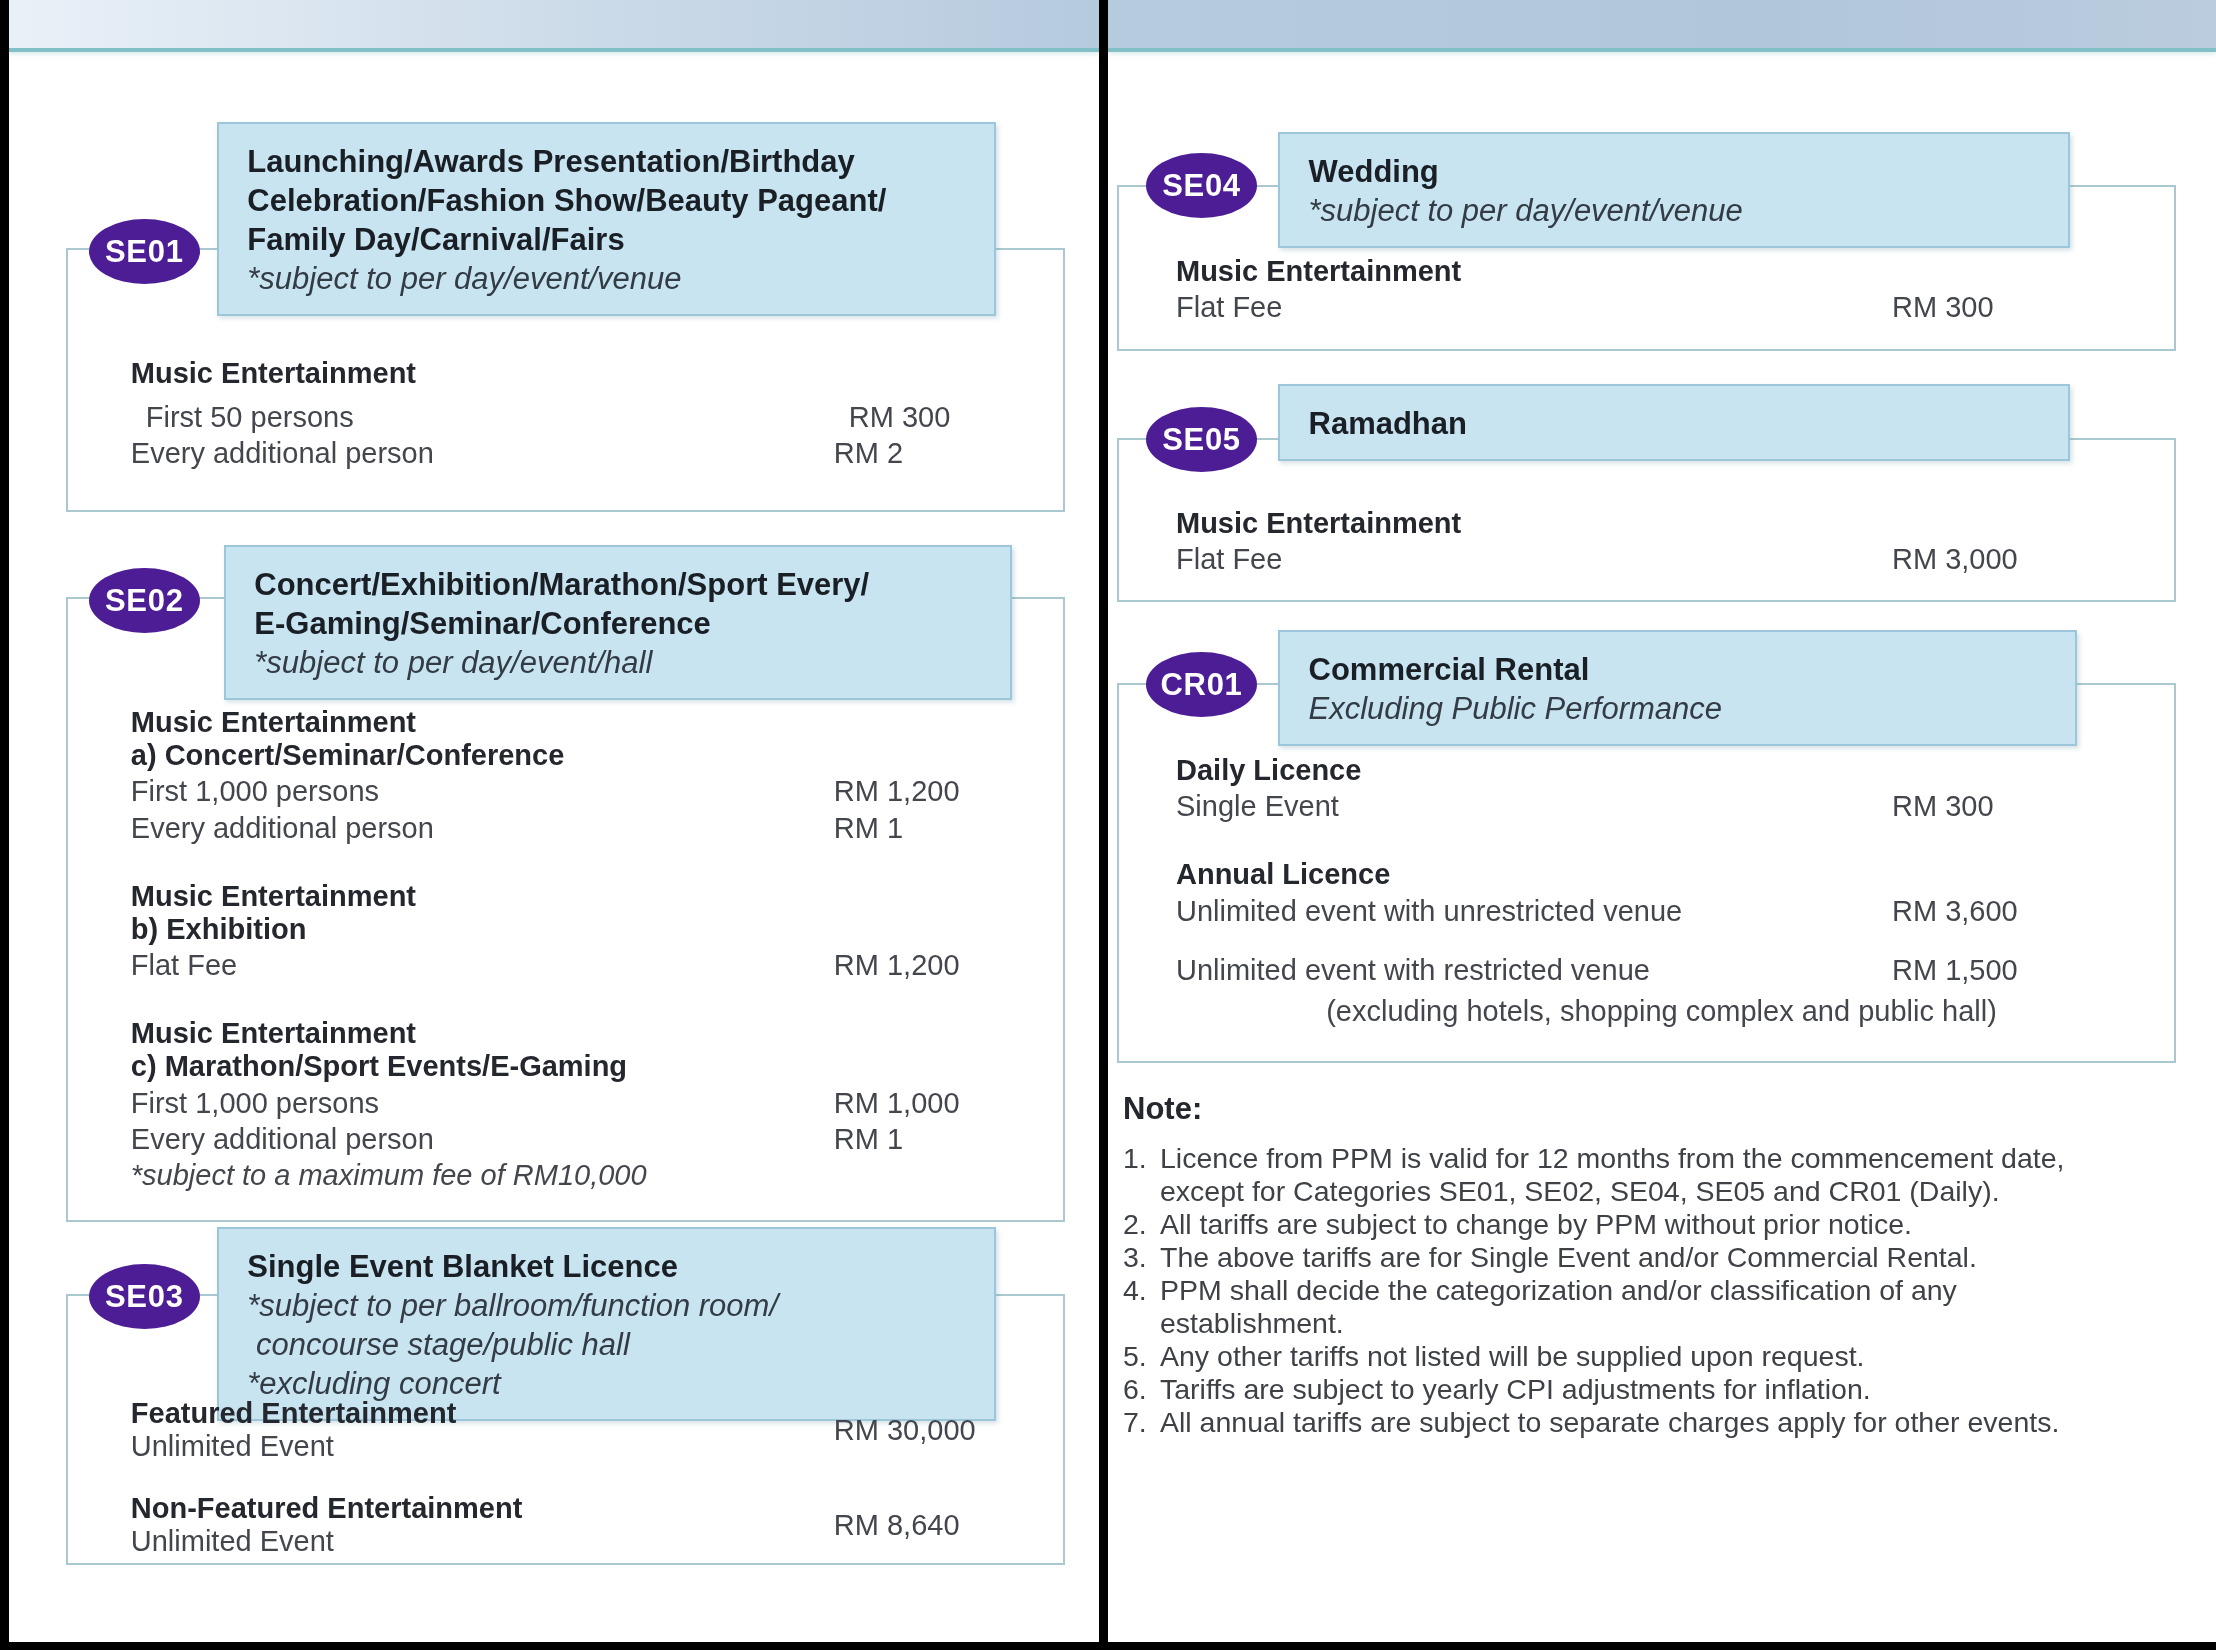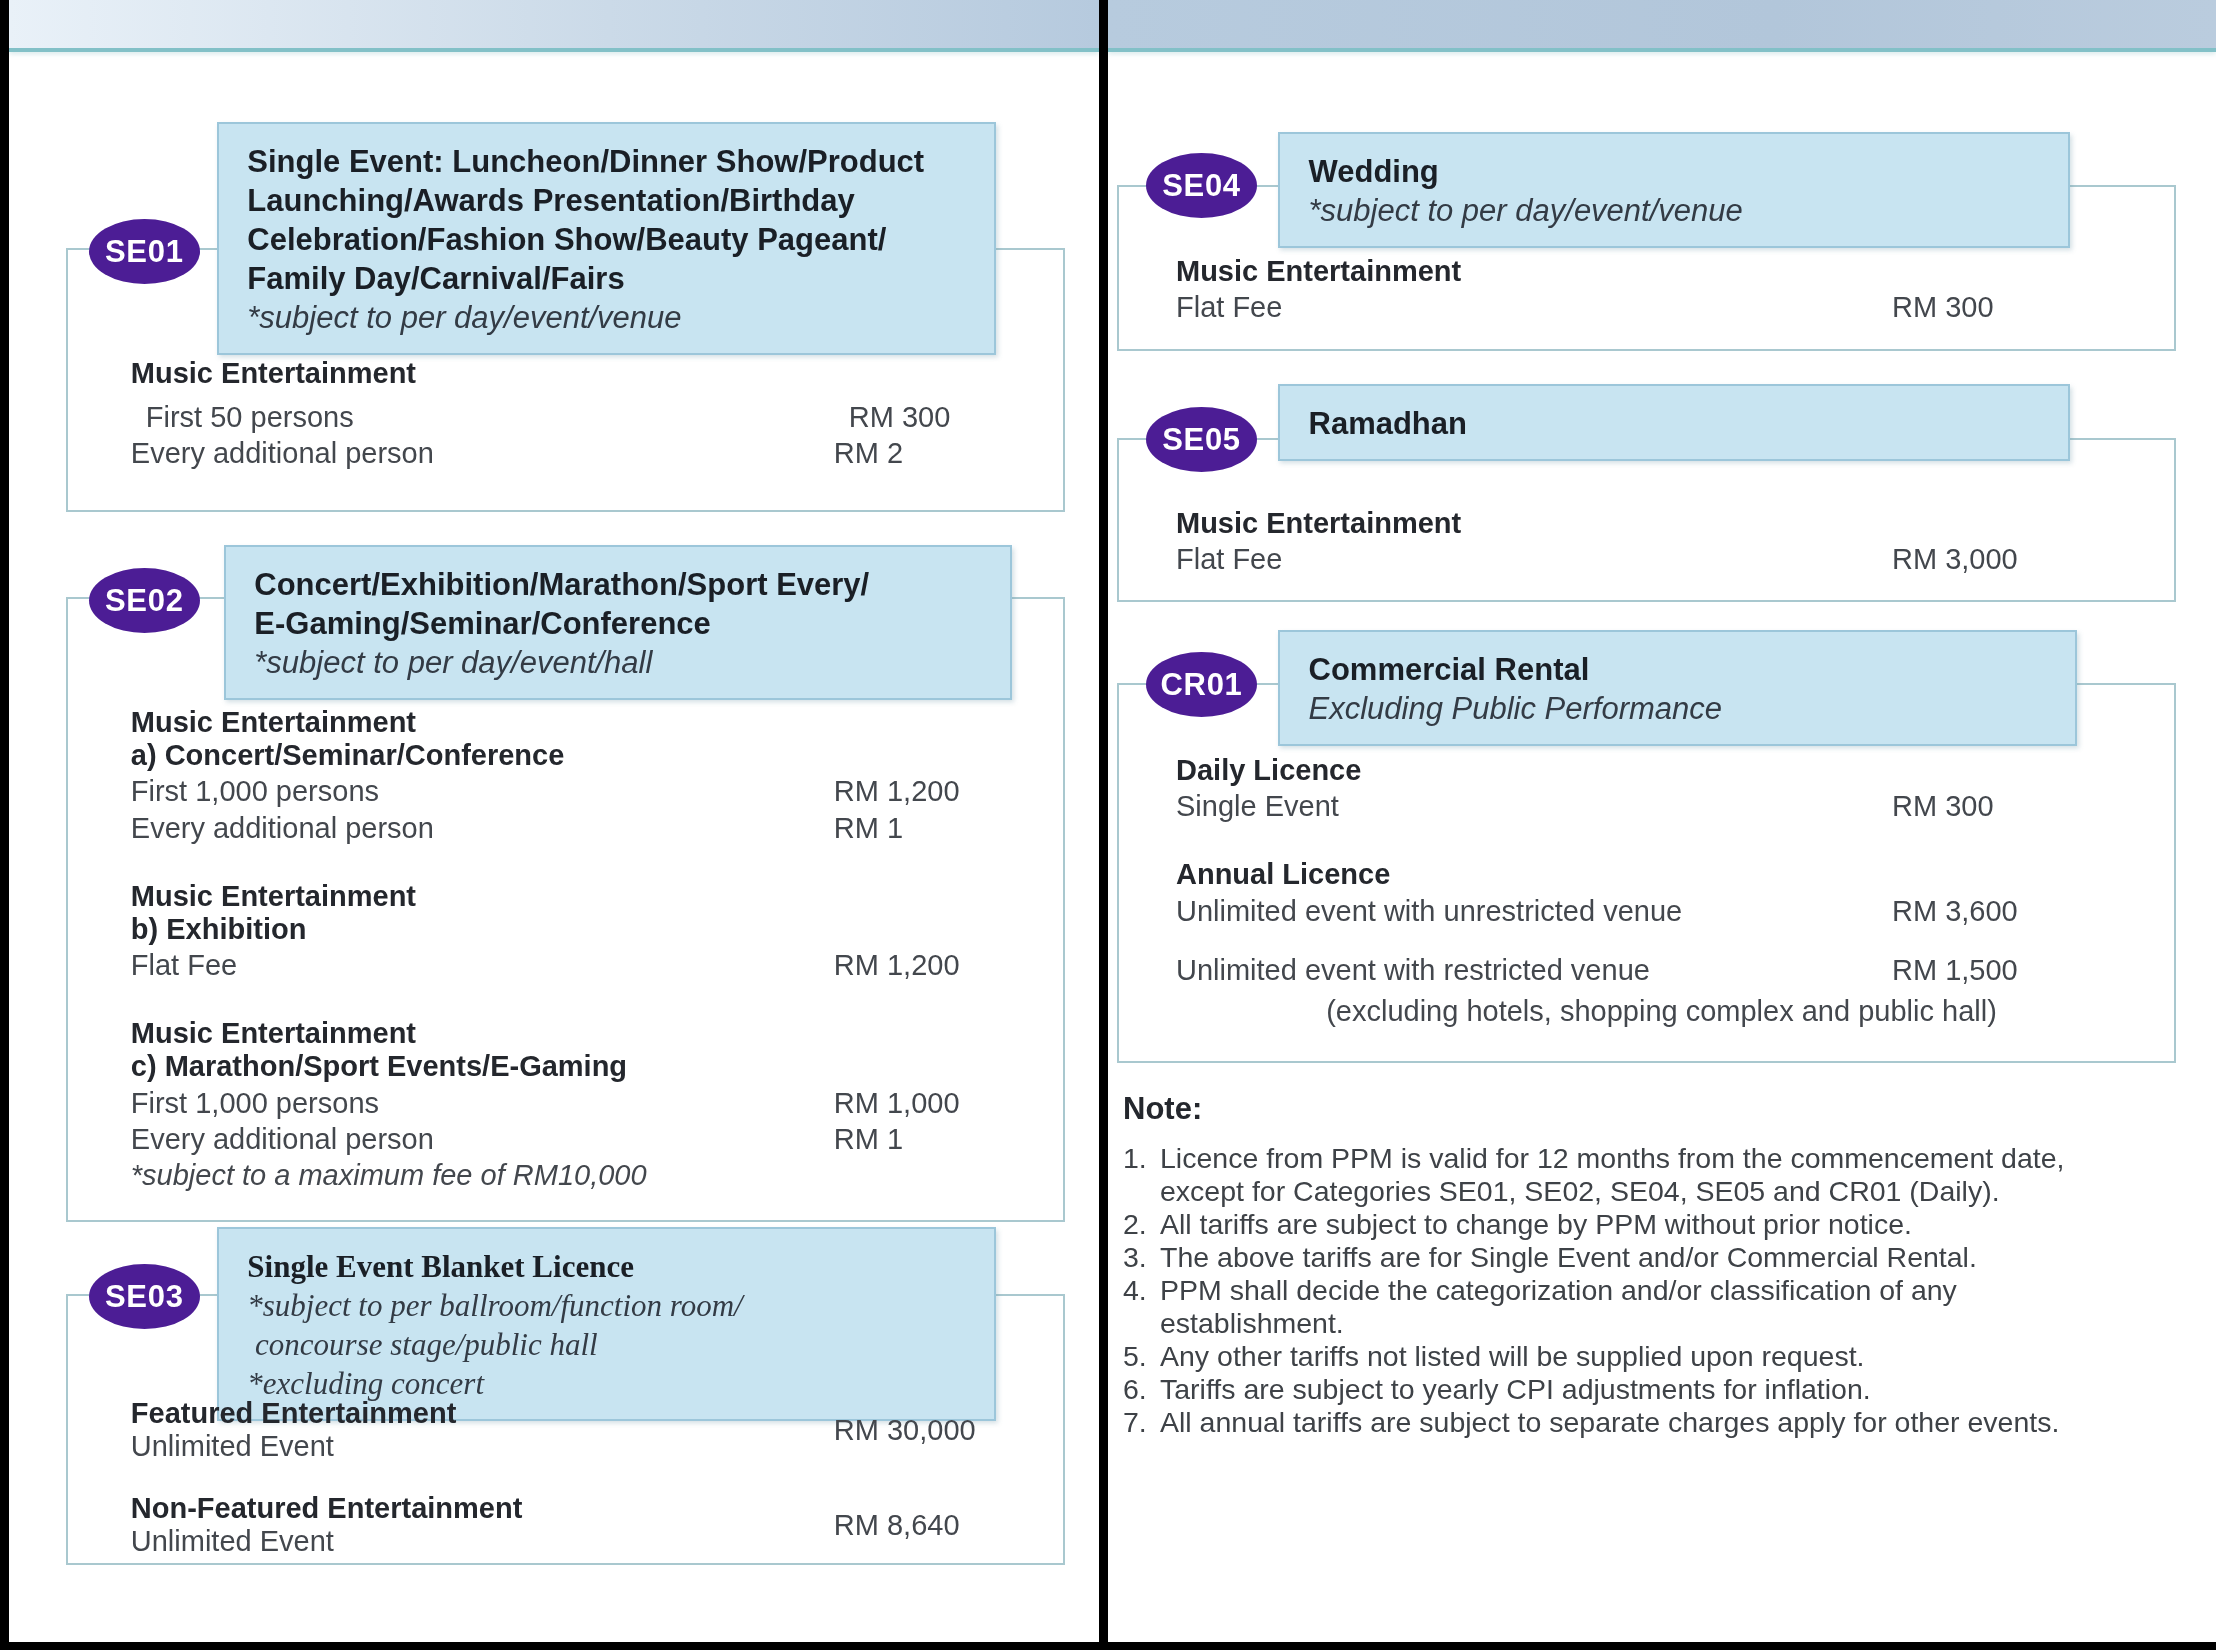--- a/index.html
+++ b/index.html
@@ -45,21 +45,20 @@
   .note-item .txt{flex:1;white-space:pre-line;}
 </style>
 </head>
 <body>
 
 <div class="page" id="page-left">
   <div class="band"></div>
 
   <div class="outer" style="left:57px;top:248px;width:995px;height:260px;"></div>
   <div class="hdr" style="left:208px;top:122px;width:728px;">
-    <div class="t">Single Event: Luncheon/Dinner Show/Product</div>
     <div class="t">Launching/Awards Presentation/Birthday</div>
     <div class="t">Celebration/Fashion Show/Beauty Pageant/</div>
     <div class="t">Family Day/Carnival/Fairs</div>
     <div class="s">*subject to per day/event/venue</div>
   </div>
   <div class="badge" style="left:80px;top:219px;">
     <span>SE01</span>
   </div>
   <div class="rows" style="left:122px;top:357px;width:910px;">
     <div class="sec">
@@ -114,21 +113,21 @@
       </div>
       <div class="row">
         <span class="lbl">Every additional person</span>
         <span class="val">RM 1</span>
       </div>
       <div class="fnote">*subject to a maximum fee of RM10,000</div>
     </div>
   </div>
 
   <div class="outer" style="left:57px;top:1294px;width:995px;height:267px;"></div>
-  <div class="hdr" style="left:208px;top:1227px;width:728px;font-family:Liberation Serif, serif;">
+  <div class="hdr" style="left:208px;top:1227px;width:728px;">
     <div class="t">Single Event Blanket Licence</div>
     <div class="s">*subject to per ballroom/function room/</div>
     <div class="s"> concourse stage/public hall</div>
     <div class="s">*excluding concert</div>
   </div>
   <div class="badge" style="left:80px;top:1264px;">
     <span>SE03</span>
   </div>
   <div class="rows" style="left:122px;top:1397px;width:910px;">
     <div class="group">

